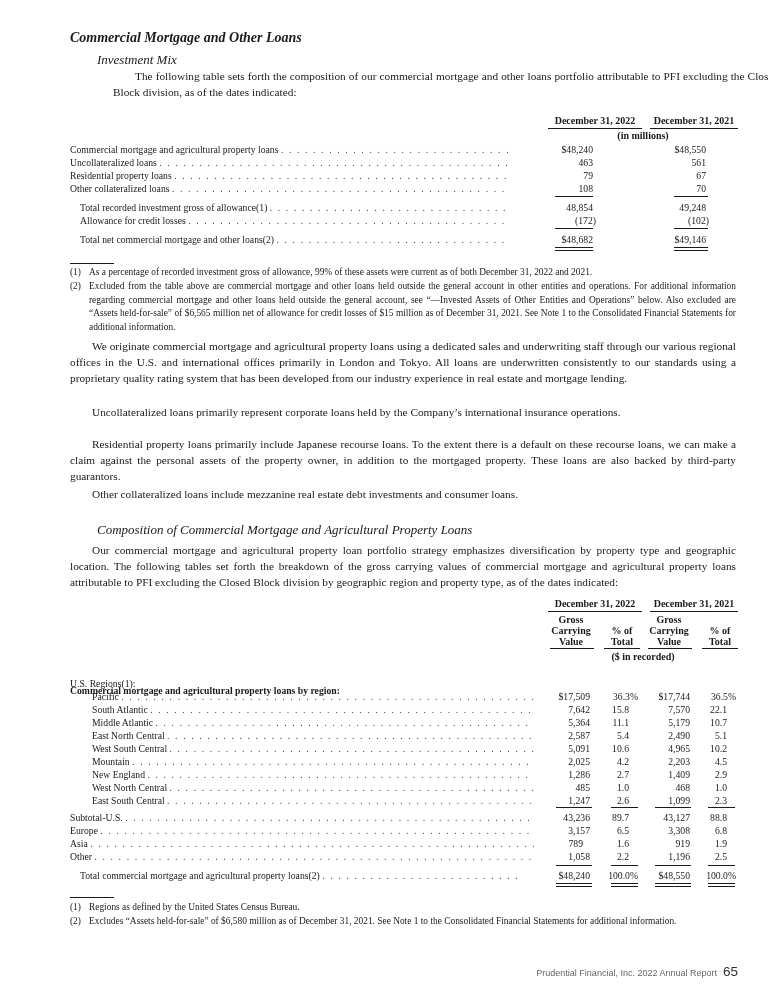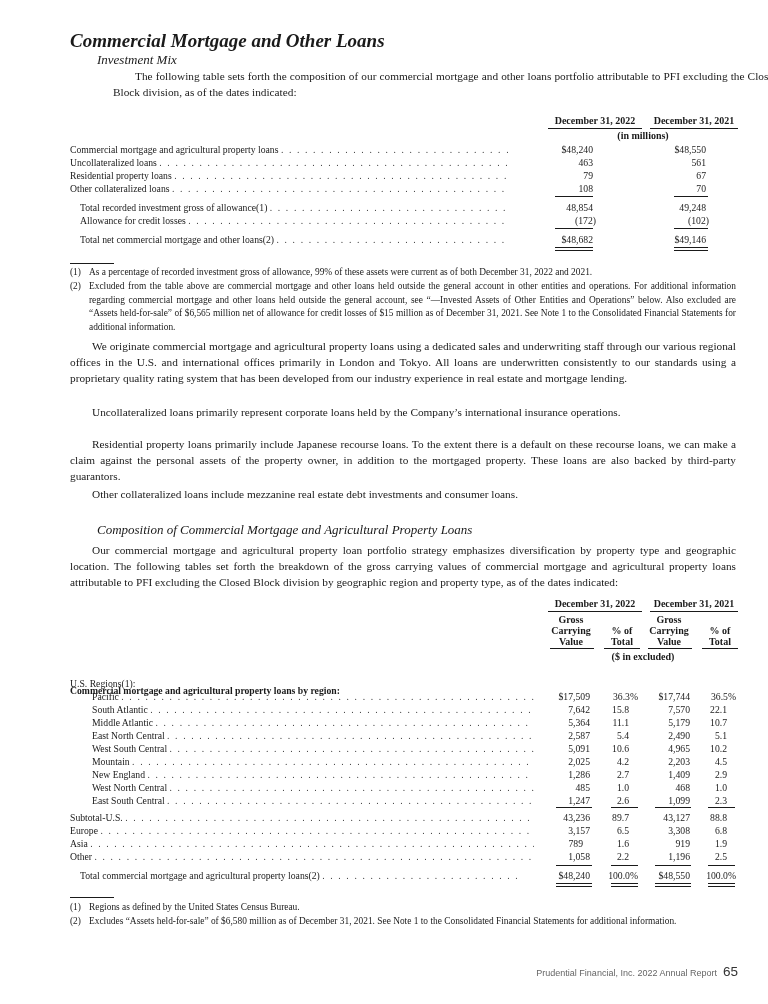--- a/index.html
+++ b/index.html
@@ -1,19 +1,19 @@
 <!DOCTYPE html>
 <html><head>
 <meta charset="utf-8">
 <style>
   html, body { margin:0; padding:0; background:#ffffff; }
   body { width:768px; height:1004px; position:relative; overflow:hidden;
          font-family:"Liberation Serif", serif; color:#1a1a1a; }
   .page { position:absolute; left:70px; top:0; width:666px; }
-  .h1 { position:absolute; top:30px; left:0; font-size:19px; font-weight:bold; font-style:italic; }
+  .h1 { position:absolute; top:30px; left:0; font-size:14px; font-weight:bold; font-style:italic; }
   .h2 { position:absolute; left:27px; font-size:13px; font-style:italic; }
   .para { position:absolute; left:0; width:666px; font-size:11.3px; line-height:16px; text-align:justify; text-indent:22px; }
   
   .t { position:absolute; left:0; width:666px; font-size:9.7px; }
   .row { position:absolute; left:0; width:666px; height:13px; line-height:13px; white-space:nowrap; }
   .lbl { position:absolute; left:0; overflow:hidden; white-space:nowrap; }
   .lbl.ind1 { left:10px; }
   .lbl.ind2 { left:22px; }
   .lbl .dots { color:#333; letter-spacing:1.6px; }
   .num { position:absolute; text-align:right; }
@@ -128,21 +128,21 @@
         <div>Value</div>
     </div>
     <div class="hdr" style="top:625px; left:632px; width:36px; line-height:11px;">
       <div>% of</div>
         <div>Total</div>
     </div>
     <div class="uline" style="top:648px; left:480px; width:44px;"></div>
     <div class="uline" style="top:648px; left:534px; width:36px;"></div>
     <div class="uline" style="top:648px; left:578px; width:44px;"></div>
     <div class="uline" style="top:648px; left:632px; width:36px;"></div>
-    <div class="hdr" style="top:651px; left:478px; width:190px;">($ in excluded)</div>
+    <div class="hdr" style="top:651px; left:478px; width:190px;">($ in recorded)</div>
 
     <div class="row" style="top:684px; font-weight:bold;">
       <span class="lbl">Commercial mortgage and agricultural property loans by region:</span>
     </div>
     <div class="row" style="top:677px;">
       <span class="lbl">U.S. Regions(1):</span>
     </div>
 
     <div id="us-rows">
         <div class="row" style="top: 690px;">

